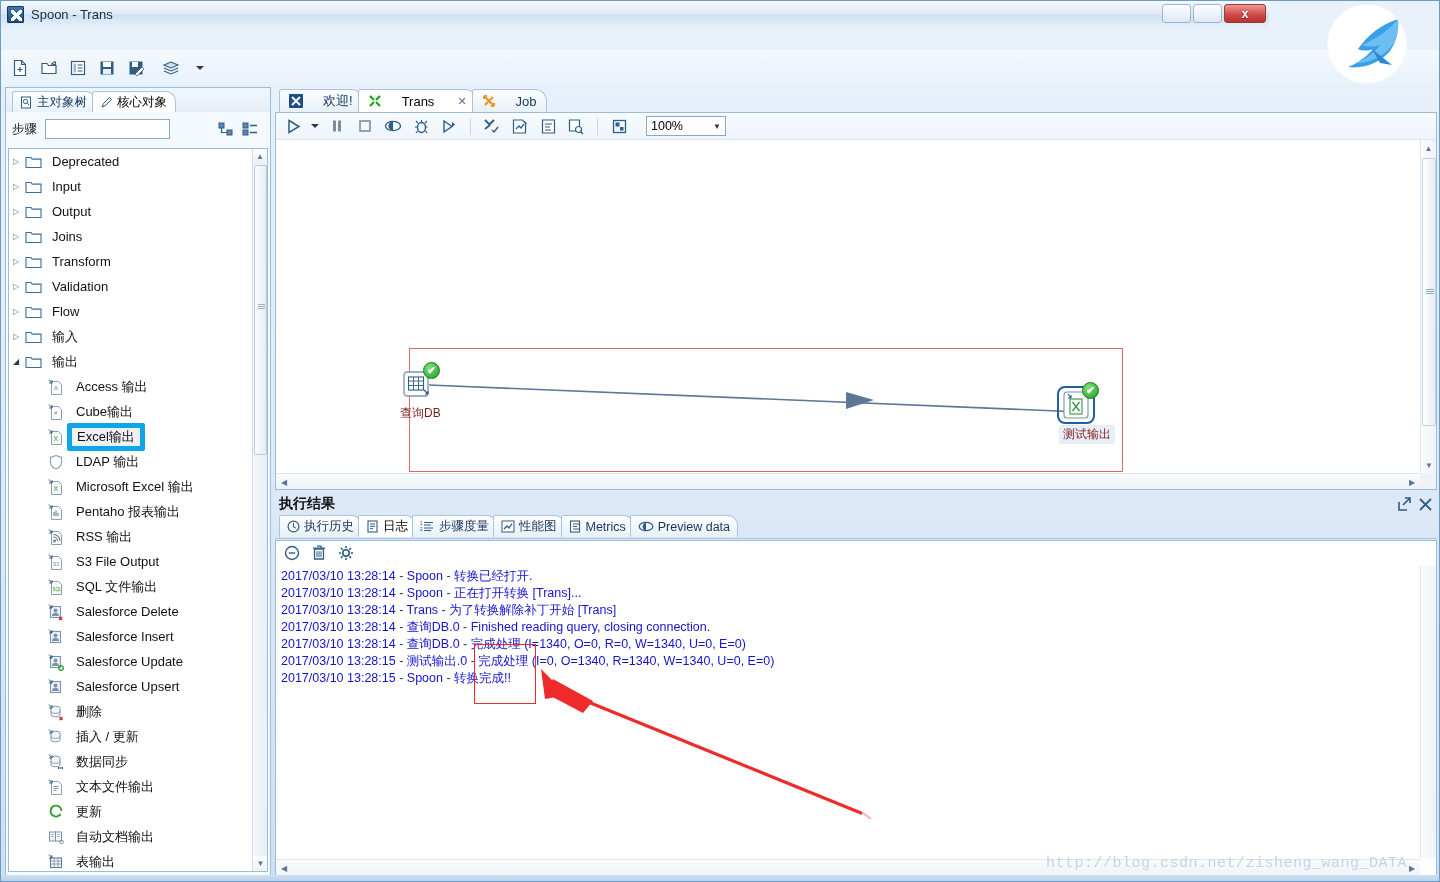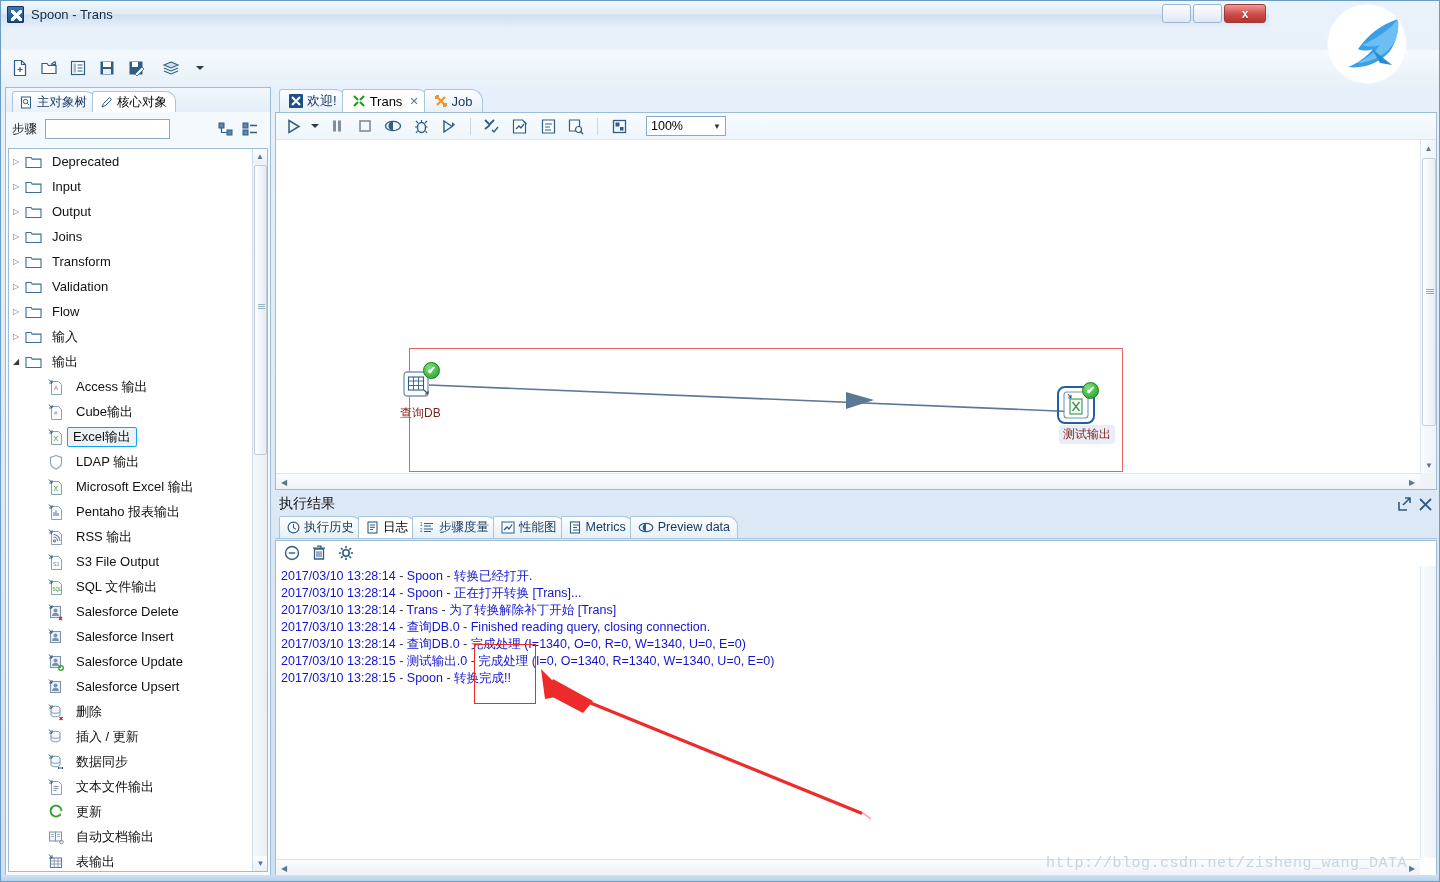--- a/index.html
+++ b/index.html
@@ -81,27 +81,27 @@
      background:linear-gradient(180deg,#fdfefe,#eaf0f6); }
   .tree-inner { position:absolute; left:0; top:0; right:15px; bottom:0; }
   .trow { height:25px; display:flex; align-items:center; font-size:13px; color:#111; }
   .trow .tw { width:14px; flex:0 0 14px; display:flex; align-items:center; justify-content:center;
      font-size:8px; color:#5e7a94; }
   .trow .tw.open { color:#3a3a3a; }
   .trow .fic { width:20px; flex:0 0 20px; display:flex; align-items:center; justify-content:center; }
   .trow .tlbl { padding-left:9px; white-space:nowrap; }
   .trow.leaf { padding-left:36px; }
   .trow.leaf .fic { width:22px; flex:0 0 22px; }
-  .trow.sel .tlbl { background:#eef2f7; border:1px solid #0ea5e9; padding:0 5px; border-radius:2px; }
+  .trow.sel .tlbl { background:#eef2f7; border:5px solid #0ea5e9; padding:0 5px; border-radius:2px; }
 
   
   .rightarea { position:absolute; left:274px; top:86px; width:1162px; height:789px; }
 
   .tabstrip { height:25px; display:flex; align-items:flex-end; padding-left:4px; }
-  .gtab { height:23px; padding:0 9px; display:flex; align-items:center; gap:4px; font-size:13px;
+  .gtab { height:23px; padding:0 9px; display:flex; align-items:center; gap:20px; font-size:13px;
     color:#17365d; border:1px solid #a9c4dd; border-bottom:none; border-radius:3px 12px 0 0;
     background:linear-gradient(180deg,#fcfeff,#e7f0f8); margin-right:-5px; }
   .gtab.active { background:#fff; color:#000; }
   .gtab .cls { font-size:11px; color:#5a7690; margin-left:3px; }
 
   .canvaswrap { position:absolute; left:0; top:25px; width:1162px; height:378px;
     background:#fff; border:1px solid #9dbcd8; }
   .ctoolbar { height:27px; display:flex; align-items:center; padding-left:6px; gap:6px;
     background:linear-gradient(180deg,#f7fbfe,#eef5fb); border-bottom:1px solid #dde7f0; }
   .ctoolbar .sep { width:1px; height:17px; background:#c9d8e6; margin:0 4px; }
@@ -137,24 +137,24 @@
   .stepbadge { position:absolute; right:-6px; top:-6px; width:17px; height:17px; border-radius:50%;
     background:radial-gradient(circle at 35% 30%,#7ee07e,#1f9d1f); border:1px solid #167d16;
     display:flex; align-items:center; justify-content:center; color:#fff; font-size:11px;
     font-weight:bold; line-height:1; }
   .steplabel { font-size:12px; color:#7f1d1d; margin-top:3px; white-space:nowrap; text-align:center; }
   .steplabel.sel { background:#e8eef6; border-radius:3px; padding:1px 4px; }
 
   
   .results { position:absolute; left:0; top:406px; width:1162px; height:383px; }
   .res-head { height:22px; display:flex; align-items:center; }
-  .res-head .rt { font-size:14px; font-weight:normal; color:#111; padding-left:4px;text-align:right; }
+  .res-head .rt { font-size:14px; font-weight:bold; color:#111; padding-left:4px;text-align:right; }
   .res-head .ricons { margin-left:auto; display:flex; gap:6px; padding-right:4px; color:#2f5d85; }
 
-  .res-tabs { height:24px; display:flex; align-items:center; padding-left:4px;
+  .res-tabs { height:24px; display:flex; align-items:flex-start; padding-left:4px;
     border-bottom:1px solid #a9c4dd; }
   .rtab { height:22px; padding:0 7px; display:flex; align-items:center; gap:4px; font-size:12.5px;
     color:#17365d; border:1px solid #a9c4dd; border-bottom:none; border-radius:2px 10px 0 0;
     background:linear-gradient(180deg,#fcfeff,#e7f0f8); margin-right:-4px; }
   .rtab.active { background:#fff; color:#000; }
 
   .logwrap { position:absolute; left:0; top:47px; width:1162px; height:336px;
     background:#fff; border:1px solid #9dbcd8; }
   .logtoolbar { height:24px; display:flex; align-items:center; gap:12px; padding-left:8px;
     background:#fff; color:#2f5d85; }

